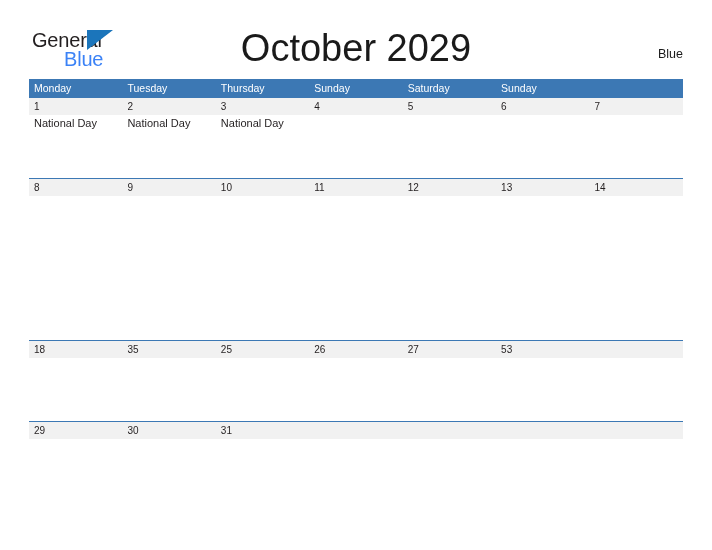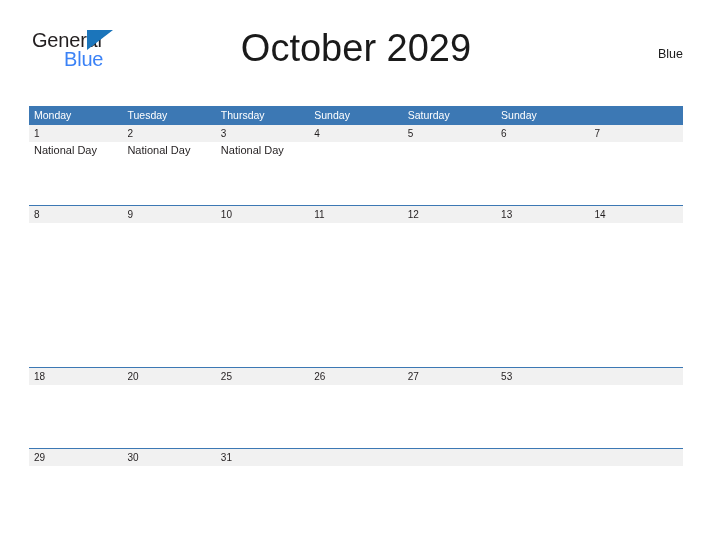--- a/index.html
+++ b/index.html
@@ -99,21 +99,20 @@
     left: 29px;
     top: 79px;
     width: 654px;
   }
 
   .dow-row {
     display: flex;
     width: 654px;
     height: 18px;
     background: #3c78b4;
-    margin-top: 27px;
   }
   .dow-cell {
     width: 93.43px;
     height: 18px;
     box-sizing: border-box;
     padding-left: 5px;
     color: #ffffff;
     font-size: 10.5px;
     line-height: 18px;
     font-family: "Liberation Sans", sans-serif;
@@ -298,21 +297,21 @@
           </div>
         <div class="event-cell">
             <span class="event-text"></span>
           </div>
       </div>
     </div>
 
     <div class="week">
       <div class="week-dates">
         <div class="date-cell">18</div>
-        <div class="date-cell">20</div>
+        <div class="date-cell">35</div>
         <div class="date-cell">25</div>
         <div class="date-cell">26</div>
         <div class="date-cell">27</div>
         <div class="date-cell">53</div>
       </div>
       <div class="week-events">
         <div class="event-cell">
             <span class="event-text"></span>
           </div>
         <div class="event-cell">

